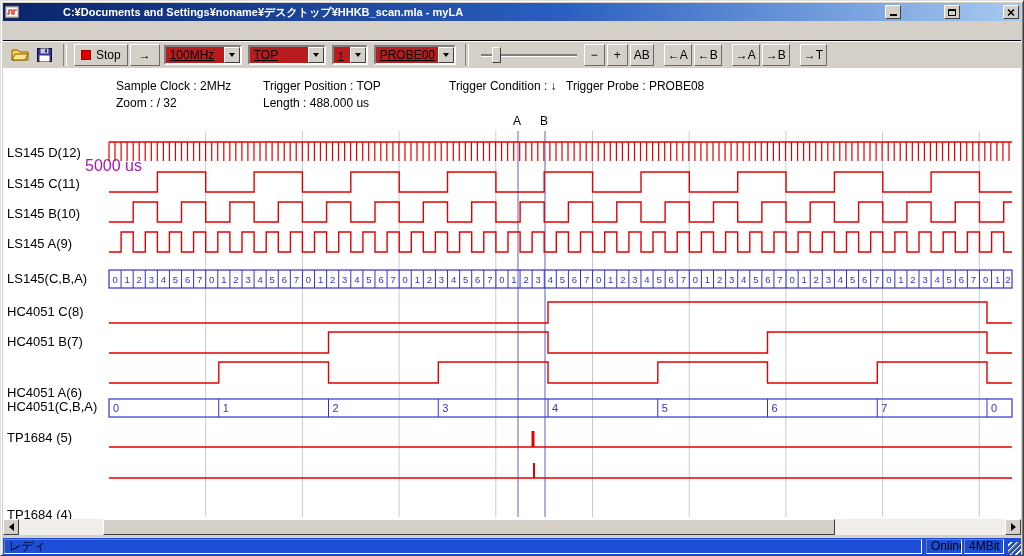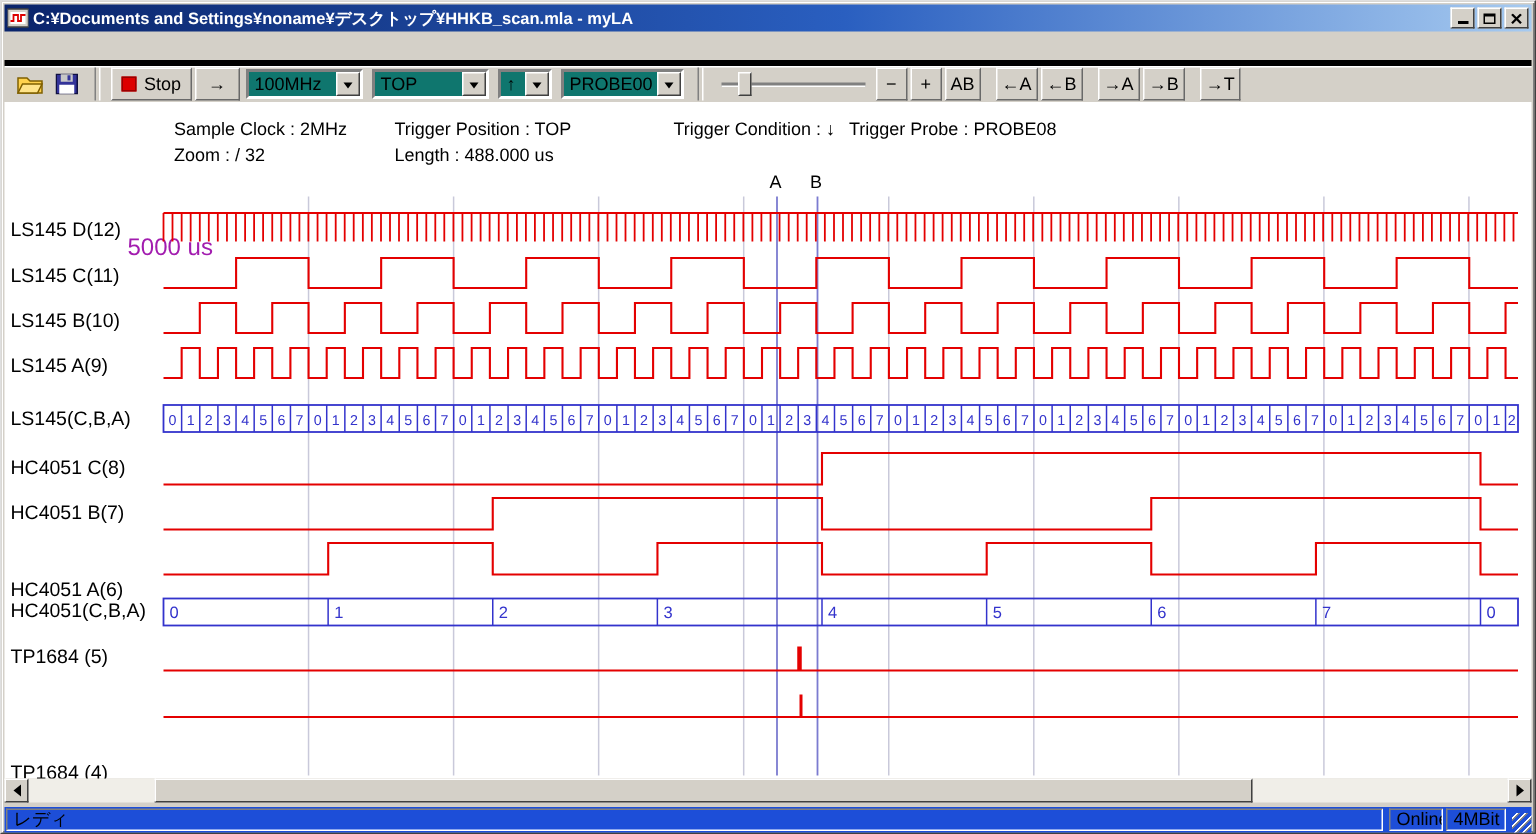--- a/index.html
+++ b/index.html
@@ -3,44 +3,44 @@
 <meta charset="utf-8">
 <style>
   html,body{margin:0;padding:0;background:#000;}
   body{width:1024px;height:556px;overflow:hidden;font-family:"Liberation Sans","DejaVu Sans",sans-serif;}
   #window{position:absolute;left:0;top:0;width:1024px;height:556px;background:#d4d0c8;
           border:1px solid #404040;border-top-color:#dfdfdf;border-left-color:#dfdfdf;
           box-shadow:inset 1px 1px 0 #ffffff, inset -1px -1px 0 #808080;box-sizing:border-box;}
   
   .titlebar{position:absolute;left:2px;top:2px;width:1018px;height:18px;
             background:linear-gradient(90deg,#0a246a 0%,#2a5fc0 55%,#a6caf0 100%);
-            display:flex;align-items:center;padding:0 2px;box-sizing:border-box;}
+            display:flex;align-items:center;padding:0 2px;box-sizing:border-box;gap:41px;}
   .app-icon{width:14px;height:14px;display:inline-block;}
   .title-text{flex:1;color:#fff;font-size:11px;font-weight:bold;white-space:nowrap;overflow:hidden;margin-left:3px;}
   .win-btn{width:16px;height:14px;background:#d4d0c8;border:1px solid;border-color:#ffffff #404040 #404040 #ffffff;
            margin-left:2px;display:flex;align-items:center;justify-content:center;box-sizing:border-box;}
   .glyph-min{width:7px;height:2px;background:#000;align-self:flex-end;margin-bottom:2px;}
   .glyph-max{width:8px;height:7px;border:1px solid #000;border-top-width:2px;box-sizing:border-box;}
   
   .menubar{position:absolute;left:2px;top:21px;width:1018px;height:18px;display:flex;align-items:center;font-size:12px;color:#000;}
   .menu-item{padding:1px 7px;}
   
   .toolbar{position:absolute;left:2px;top:39px;width:1018px;height:28px;display:flex;align-items:center;
-           padding-left:4px;box-sizing:border-box;border-top:4px solid #000000;box-shadow:inset 0 1px 0 #ffffff;font-size:12px;color:#000;}
+           padding-left:4px;box-sizing:border-box;border-top:1px solid #000000;box-shadow:inset 0 1px 0 #ffffff;font-size:12px;color:#000;}
   .tb-icon-btn{width:25px;height:22px;display:flex;align-items:center;justify-content:center;}
   .tb-btn{height:22px;display:inline-flex;align-items:center;padding:0 6px;background:#d4d0c8;
           border:1px solid;border-color:#ffffff #696969 #696969 #ffffff;margin:0 1px;box-sizing:border-box;}
   .tb-sm{height:22px;min-width:21px;display:inline-flex;align-items:center;justify-content:center;background:#d4d0c8;
          border:1px solid;border-color:#ffffff #696969 #696969 #ffffff;margin:0 1px;padding:0 3px;box-sizing:border-box;}
   .grp{margin-left:9px;}
   .stop-square{width:8px;height:8px;background:#dd0000;border:1px solid #990000;margin-right:5px;}
   .run-btn{font-weight:bold;padding:0 8px;}
   .tb-sep{width:2px;height:22px;border-left:1px solid #808080;border-right:1px solid #ffffff;margin:0 6px;}
-  .combo{height:20px;background:#0f766e;border:2px solid;border-color:#808080 #ffffff #ffffff #808080;
-         display:inline-flex;align-items:center;margin:0 3px;position:relative;padding-left:4px;box-sizing:border-box;}
+  .combo{height:20px;background:#b91c1c;border:2px solid;border-color:#808080 #ffffff #ffffff #808080;
+         display:inline-flex;align-items:center;margin:0 3px;position:relative;padding-left:4px;box-sizing:border-box;text-decoration:underline;}
   .combo-text{font-size:12px;}
   .combo-arrow{position:absolute;right:0;top:0;bottom:0;width:16px;background:#d4d0c8;
                border:1px solid;border-color:#ffffff #404040 #404040 #ffffff;display:flex;align-items:center;justify-content:center;box-sizing:border-box;}
   .tri-down{width:0;height:0;border:3px solid transparent;border-top:4px solid #000;margin-top:4px;}
   .slider{position:relative;width:100px;height:22px;margin:0 4px;}
   .slider-track{position:absolute;left:2px;right:2px;top:10px;height:2px;background:#808080;border-bottom:1px solid #fff;}
   .slider-thumb{position:absolute;left:13px;top:3px;width:9px;height:16px;background:#d4d0c8;
                 border:1px solid;border-color:#ffffff #404040 #404040 #ffffff;box-sizing:border-box;}
   
   .client{position:absolute;left:2px;top:67px;width:1018px;height:451px;background:#ffffff;}

